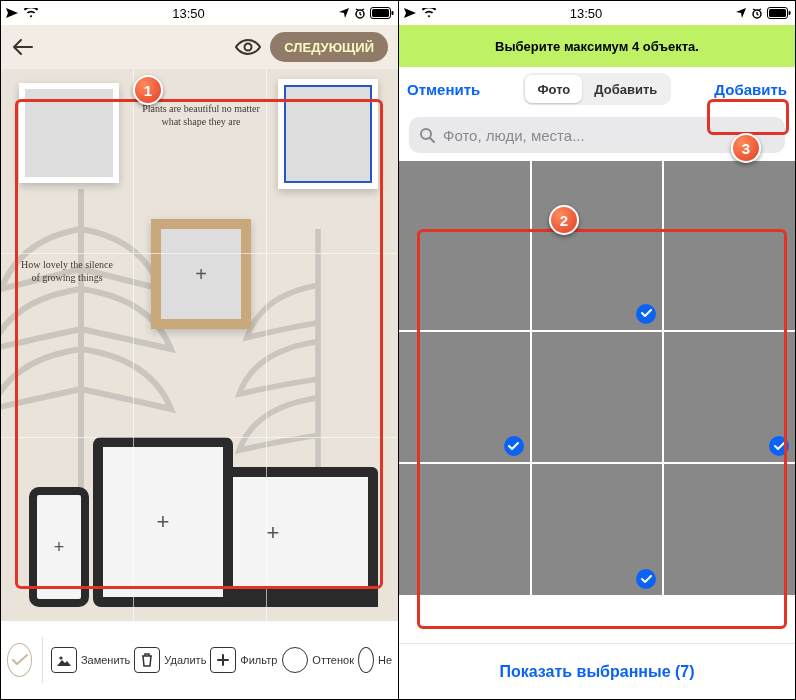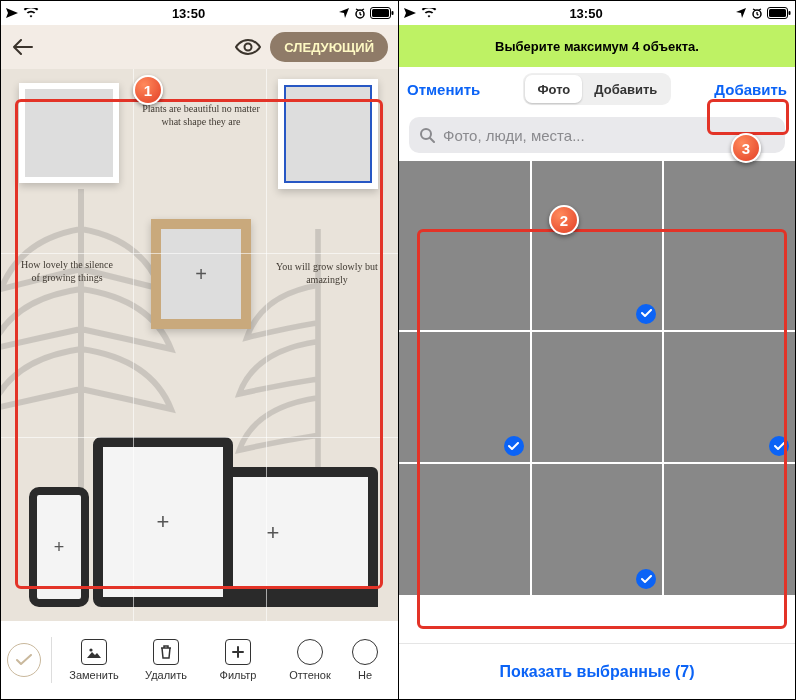--- a/index.html
+++ b/index.html
@@ -2,21 +2,21 @@
 <html><head>
 <meta charset="utf-8">
 <style>
   *{box-sizing:border-box;margin:0;padding:0;font-family:-apple-system,Helvetica,Arial,sans-serif}
   body{background:#fff}
   .wrap{width:796px;height:700px;border:1px solid #000;display:flex;position:relative}
   .screen{width:50%;height:100%;display:flex;flex-direction:column;position:relative;overflow:hidden}
   .screen+.screen{border-left:1px solid #000}
 
   
-  .status{height:24px;background:#fff;display:flex;align-items:center;justify-content:space-between;padding:0 4px;font-size:13px;font-weight:700}
+  .status{height:24px;background:#fff;display:flex;align-items:center;justify-content:space-between;padding:0 4px;font-size:13px;font-weight:400}
   .status .left,.status .right{display:flex;align-items:center;gap:4px}
   .status svg{display:block}
 
   
   .lh{height:44px;background:#f3ece5;display:flex;align-items:center;padding:0 10px;gap:8px}
   .back{width:24px;height:24px;display:flex;align-items:center;justify-content:center}
   .spacer{flex:1}
   .eye{width:28px;height:28px;display:flex;align-items:center;justify-content:center}
   .next-btn{background:#8f7b68;color:#fef9c3;border-radius:16px;height:30px;padding:0 14px;display:flex;align-items:center;font-size:13px;font-weight:700}
 
@@ -35,21 +35,21 @@
   .quote{position:absolute;font-family:Georgia,serif;color:#403a32;font-size:10px;line-height:1.25;text-align:center}
   .devices{position:absolute;left:28px;right:20px;bottom:14px;height:180px}
   .laptop{position:absolute;right:0;bottom:0;width:210px;height:140px;background:#f4f4f4;border:10px solid #2a2a2a;border-bottom:18px solid #2a2a2a;border-radius:6px 6px 0 0;display:flex;align-items:center;justify-content:center;font-size:22px;color:#555}
   .tablet{position:absolute;left:64px;bottom:0;width:140px;height:170px;background:#f4f4f4;border:10px solid #2a2a2a;border-radius:8px;display:flex;align-items:center;justify-content:center;font-size:22px;color:#555}
   .phone{position:absolute;left:0;bottom:0;width:60px;height:120px;background:#f4f4f4;border:8px solid #2a2a2a;border-radius:10px;display:flex;align-items:center;justify-content:center;font-size:18px;color:#555}
 
   
   .tb{height:78px;background:#fff;display:flex;align-items:center;padding:0 6px;gap:4px}
   .tb .apply{width:34px;height:34px;border:1.5px solid #c9b89c;border-radius:50%;display:flex;align-items:center;justify-content:center;margin-right:6px}
   .tb .sep{width:1px;height:46px;background:#ddd;margin-right:4px}
-  .tb-item{flex:0 0 68px;display:flex;flex-direction:column;align-items:center;gap:4px;color:#333}
+  .tb-item{flex:0 0 68px;display:flex;align-items:center;gap:4px;color:#333}
   .tb-item .ic{width:26px;height:26px;border:1.5px solid #333;border-radius:4px;display:flex;align-items:center;justify-content:center}
   .tb-item .ic.circle{border-radius:50%}
   .tb-item span{font-size:11px}
 
   
   .rh-sub{height:42px;display:flex;align-items:center;justify-content:center;background:#bef264;font-size:13px;font-weight:600}
   .rh-bar{height:44px;display:flex;align-items:center;padding:0 8px;background:#fff}
   .rh-bar .link{color:#0b63f6;font-size:15px;font-weight:600}
   .rh-bar .link.bold{font-weight:700}
   .seg{display:flex;background:#efefef;border-radius:9px;padding:2px}
@@ -150,21 +150,20 @@
         </div>
       <div class="quote" style="left:140px;top:34px;width:120px">Plants are beautiful no matter what shape they are</div>
       <div class="frame" style="right:20px;top:10px;width:100px;height:110px">
           <div class="inner img-pine"></div>
         </div>
 
       <div class="quote" style="left:16px;top:190px;width:100px">How lovely the silence of growing things</div>
       <div class="frame wood" style="left:150px;top:150px;width:100px;height:110px">
           <div class="inner">+</div>
         </div>
-      <div class="quote" style="right:16px;top:192px;width:110px">You will grow slowly but amazingly</div>
 
       <div class="devices">
         <div class="laptop">+</div>
         <div class="tablet">+</div>
         <div class="phone">+</div>
       </div>
 
       <div class="grid9">
         <div class="gl v" style="left:33.33%"></div>
           <div class="gl v" style="left:66.66%"></div>

